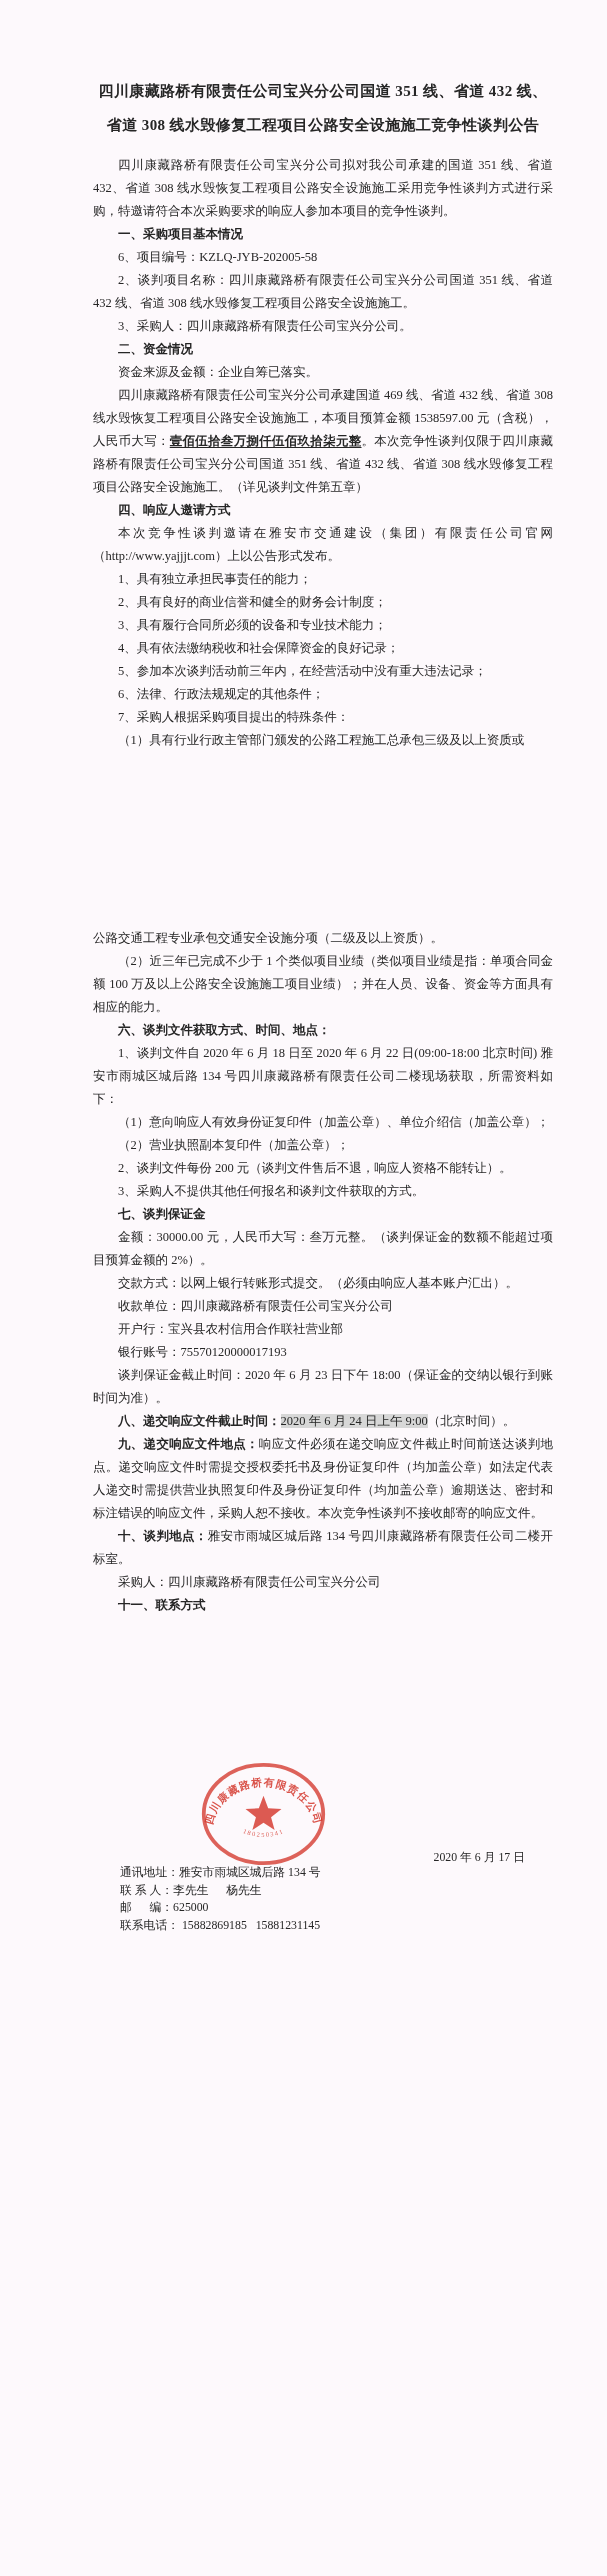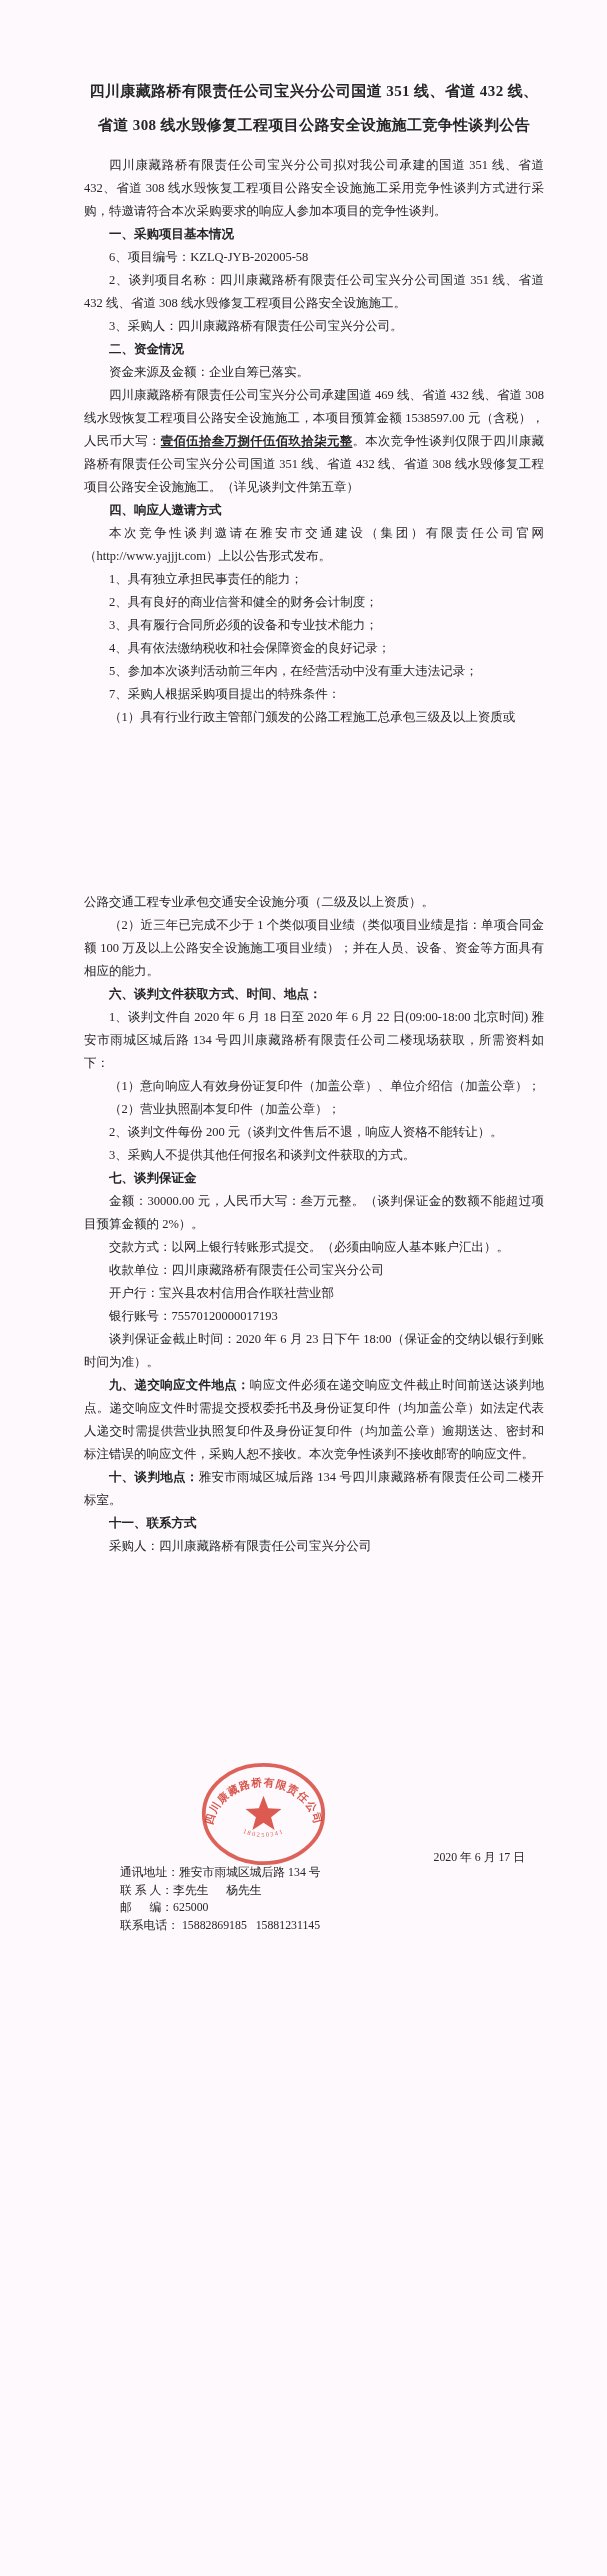--- a/index.html
+++ b/index.html
@@ -8,40 +8,40 @@
     width:607px;
     height:2576px;
     margin:0 auto;
     background:#fdf9fc;
     font-family:"Liberation Serif", serif;
     color:#262626;
     overflow:hidden;
   }
   .content{
     position:absolute;
-    left:84px;
+    left:93px;
     top:74px;
     width:460px;
   }
   .doc-title{
     margin:0 0 12px 0;
     font-size:15px;
     font-weight:bold;
     line-height:34px;
     text-align:center;
     letter-spacing:0.4px;
   }
   p.para{
     margin:0;
     font-size:12.5px;
     line-height:23px;
     text-indent:25px;
     text-align:justify;
   }
-  p.para.cont{ text-indent:0; }
+  p.para.cont{ text-indent:0;margin-top:13px; }
   .seg-b{ font-weight:bold; }
   .seg-u{ text-underline-offset:2.3px; }
   .seg-bu{ font-weight:bold; text-decoration:underline; text-underline-offset:2.3px; }
   .seg-hl{ background:#d7d7d7; }
   .page-gap{ height:162px; }
   .contact{
     position:absolute;
     left:120px;
     top:1864px;
     font-size:11.8px;
@@ -80,44 +80,46 @@
         <p class="para"><span class="seg-b">二、资金情况</span></p>
         <p class="para"><span>资金来源及金额：企业自筹已落实。</span></p>
         <p class="para"><span>四川康藏路桥有限责任公司宝兴分公司承建国道 469 线、省道 432 线、省道 308 线水毁恢复工程项目公路安全设施施工，本项目预算金额 </span><span class="seg-u">1538597.00 元</span><span>（含税），人民币大写：</span><span class="seg-bu">壹佰伍拾叁万捌仟伍佰玖拾柒元整</span><span>。本次竞争性谈判仅限于四川康藏路桥有限责任公司宝兴分公司国道 351 线、省道 432 线、省道 308 线水毁修复工程项目公路安全设施施工。（详见谈判文件第五章）</span></p>
         <p class="para"><span class="seg-b">四、响应人邀请方式</span></p>
         <p class="para"><span>本次竞争性谈判邀请在雅安市交通建设（集团）有限责任公司官网（http://www.yajjjt.com）上以公告形式发布。</span></p>
         <p class="para"><span>1、具有独立承担民事责任的能力；</span></p>
         <p class="para"><span>2、具有良好的商业信誉和健全的财务会计制度；</span></p>
         <p class="para"><span>3、具有履行合同所必须的设备和专业技术能力；</span></p>
         <p class="para"><span>4、具有依法缴纳税收和社会保障资金的良好记录；</span></p>
         <p class="para"><span>5、参加本次谈判活动前三年内，在经营活动中没有重大违法记录；</span></p>
+        <p class="para"><span>6、法律、行政法规规定的其他条件；</span></p>
         <p class="para"><span>7、采购人根据采购项目提出的特殊条件：</span></p>
         <p class="para"><span>（1）具有行业行政主管部门颁发的公路工程施工总承包三级及以上资质或</span></p>
       </div>
     <div class="page-gap"></div>
     <div id="body2">
         <p class="para cont"><span>公路交通工程专业承包交通安全设施分项（二级及以上资质）。</span></p>
         <p class="para"><span>（2）近三年已完成不少于 1 个类似项目业绩（类似项目业绩是指：单项合同金额 100 万及以上公路安全设施施工项目业绩）；并在人员、设备、资金等方面具有相应的能力。</span></p>
         <p class="para"><span class="seg-b">六、谈判文件获取方式、时间、地点：</span></p>
         <p class="para"><span>1、谈判文件自 2020 年 6 月 18 日至 2020 年 6 月 22 日(09:00-18:00 北京时间) 雅安市雨城区城后路 134 号四川康藏路桥有限责任公司二楼现场获取，所需资料如下：</span></p>
         <p class="para"><span>（1）意向响应人有效身份证复印件（加盖公章）、单位介绍信（加盖公章）；</span></p>
         <p class="para"><span>（2）营业执照副本复印件（加盖公章）；</span></p>
         <p class="para"><span>2、谈判文件每份 200 元（谈判文件售后不退，响应人资格不能转让）。</span></p>
         <p class="para"><span>3、采购人不提供其他任何报名和谈判文件获取的方式。</span></p>
         <p class="para"><span class="seg-b">七、谈判保证金</span></p>
         <p class="para"><span>金额：30000.00 元，人民币大写：叁万元整。（谈判保证金的数额不能超过项目预算金额的 2%）。</span></p>
         <p class="para"><span>交款方式：以网上银行转账形式提交。（必须由响应人基本账户汇出）。</span></p>
         <p class="para"><span>收款单位：四川康藏路桥有限责任公司宝兴分公司</span></p>
         <p class="para"><span>开户行：宝兴县农村信用合作联社营业部</span></p>
         <p class="para"><span>银行账号：75570120000017193</span></p>
         <p class="para"><span>谈判保证金截止时间：2020 年 6 月 23 日下午 18:00（保证金的交纳以银行到账时间为准）。</span></p>
+        <p class="para"><span class="seg-b">八、递交响应文件截止时间：</span><span class="seg-hl">2020 年 6 月 24 日上午 9:00</span><span>（北京时间）。</span></p>
         <p class="para"><span class="seg-b">九、递交响应文件地点：</span><span>响应文件必须在递交响应文件截止时间前送达谈判地点。递交响应文件时需提交授权委托书及身份证复印件（均加盖公章）如法定代表人递交时需提供营业执照复印件及身份证复印件（均加盖公章）逾期送达、密封和标注错误的响应文件，采购人恕不接收。本次竞争性谈判不接收邮寄的响应文件。</span></p>
         <p class="para"><span class="seg-b">十、谈判地点：</span><span>雅安市雨城区城后路 134 号四川康藏路桥有限责任公司二楼开标室。</span></p>
+        <p class="para"><span>采购人：四川康藏路桥有限责任公司宝兴分公司</span></p>
         <p class="para"><span class="seg-b">十一、联系方式</span></p>
-        <p class="para"><span>采购人：四川康藏路桥有限责任公司宝兴分公司</span></p>
       </div>
   </div>
 
   <div class="contact">
     <div class="contact-row"><span>通讯地址：</span><span>雅安市雨城区城后路 134 号</span></div>
     <div class="contact-row"><span>联 系 人：</span><span>李先生      杨先生</span></div>
     <div class="contact-row"><span>邮      编：</span><span>625000</span></div>
     <div class="contact-row"><span>联系电话：</span><span> 15882869185   15881231145</span></div>
   </div>
 

